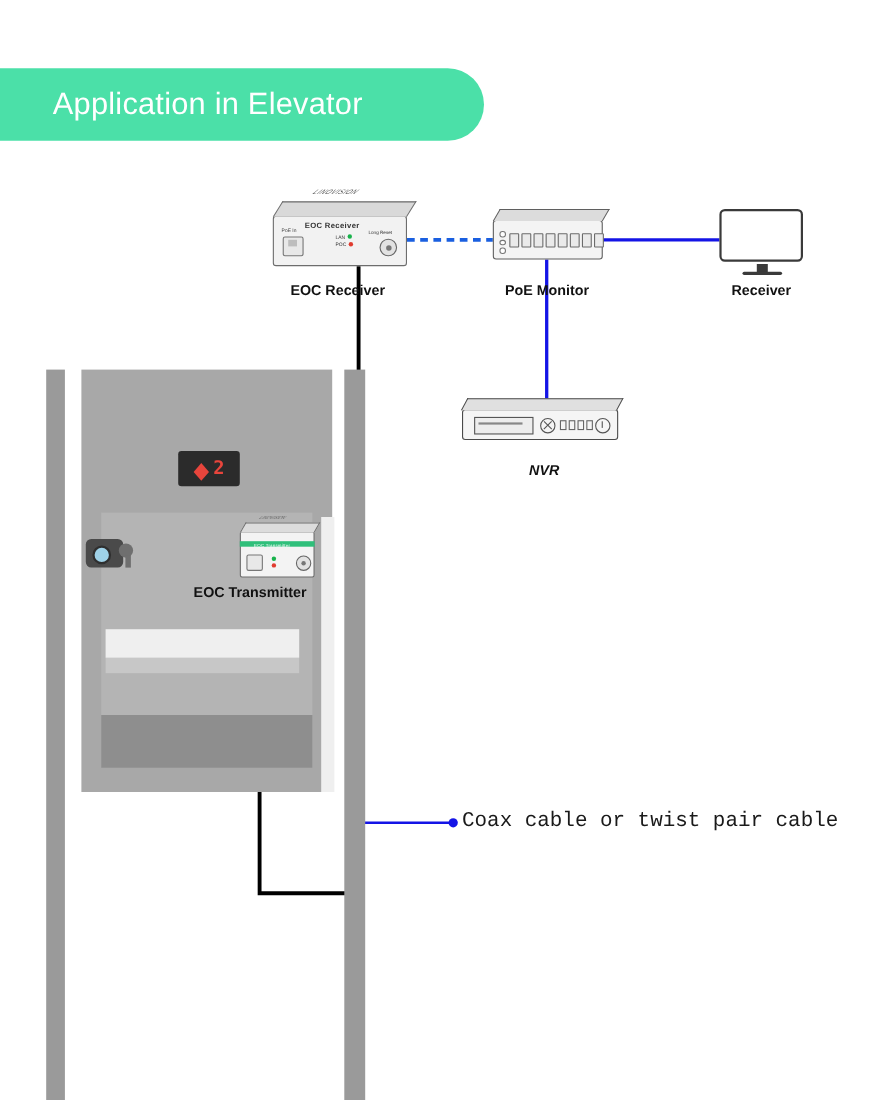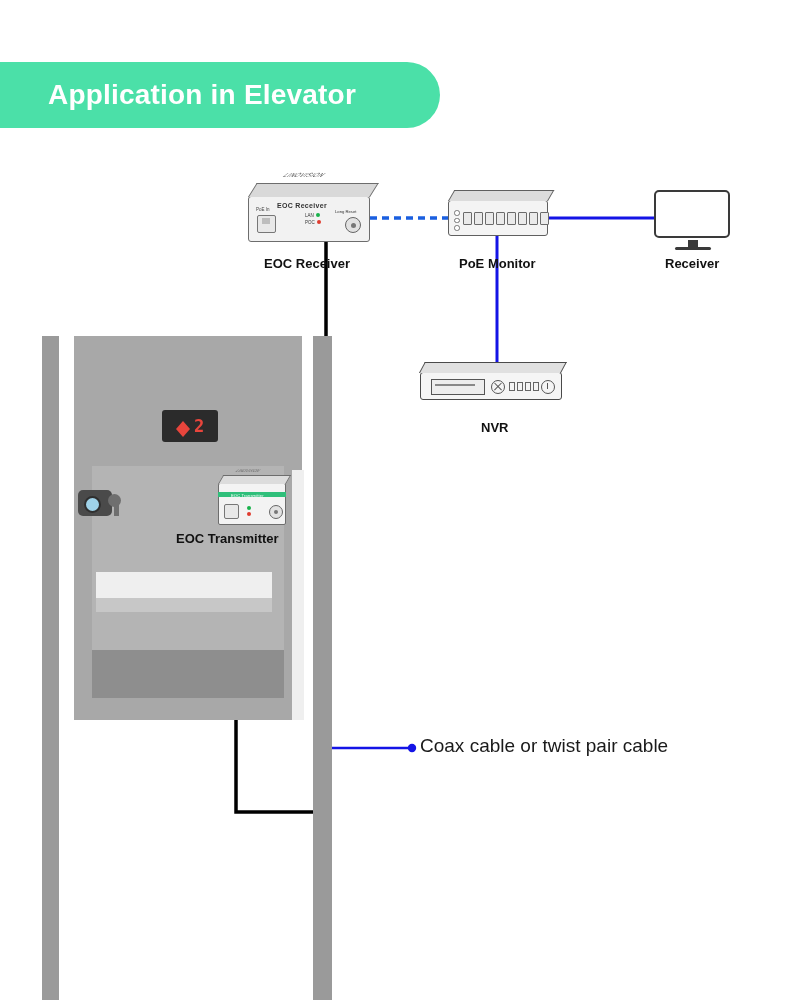--- a/index.html
+++ b/index.html
@@ -30,21 +30,21 @@
     height: 66px;
     background: #4BE0A8;
     border-top-right-radius: 33px;
     border-bottom-right-radius: 33px;
     display: flex;
     align-items: center;
   }
   .banner-title {
     color: #ffffff;
     font-size: 28px;
-    font-weight: bold;
+    font-weight: normal;
     letter-spacing: 0.2px;
     margin-left: 48px;
   }
 
   
   .lbl {
     position: absolute;
     font-size: 13px;
     font-weight: bold;
     color: #111111;
@@ -507,23 +507,23 @@
     left: 0; top: 0;
     width: 800px;
     height: 1000px;
     pointer-events: none;
   }
 
   
   #lbl-eoc-receiver { left: 264px; top: 256px; }
   #lbl-poe-switch   { left: 459px; top: 256px; }
   #lbl-monitor      { left: 665px; top: 256px; }
-  #lbl-nvr          { left: 481px; top: 420px; }
+  #lbl-nvr          { left: 481px; top: 420px; font-style: italic; }
   #lbl-eoc-tx       { left: 176px; top: 531px; }
-  #lbl-coax         { left: 420px; top: 735px; }
+  #lbl-coax         { left: 420px; top: 735px; font-family: Liberation Mono, monospace; }
 </style>
 </head>
 <body>
 
 <div id="stage">
 
   <div class="banner">
     <div class="banner-title">Application in Elevator</div>
   </div>
 

